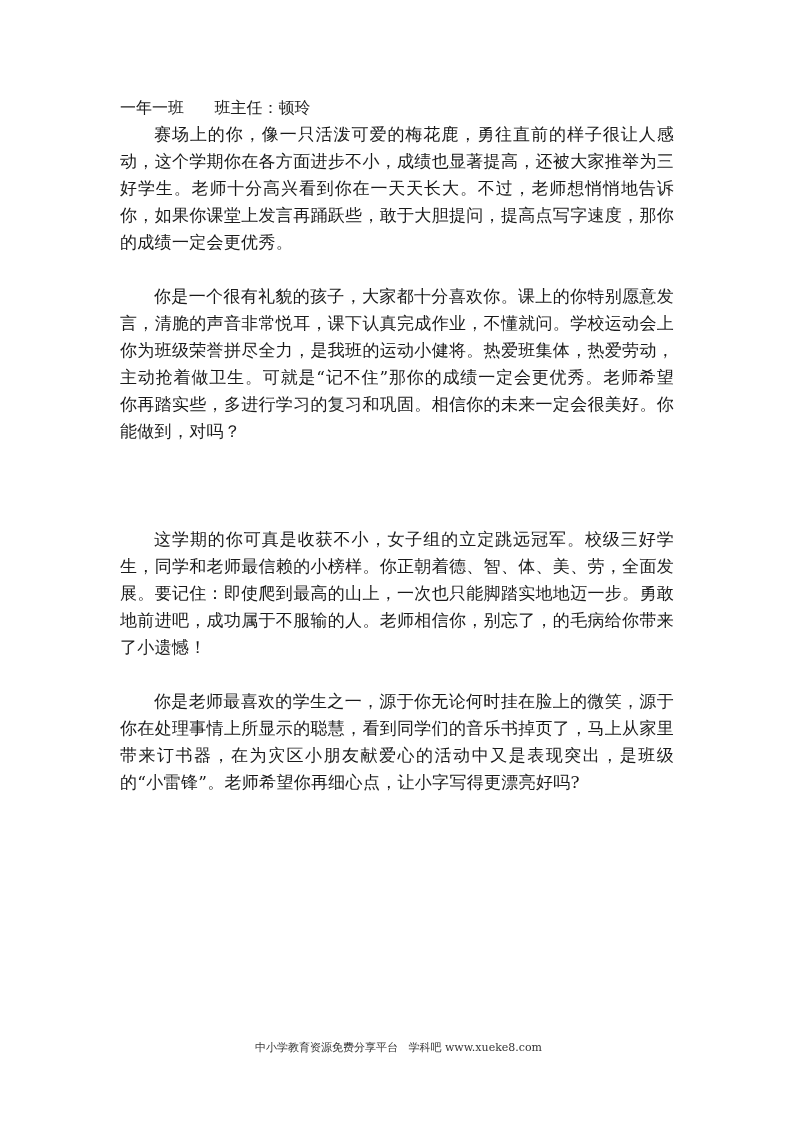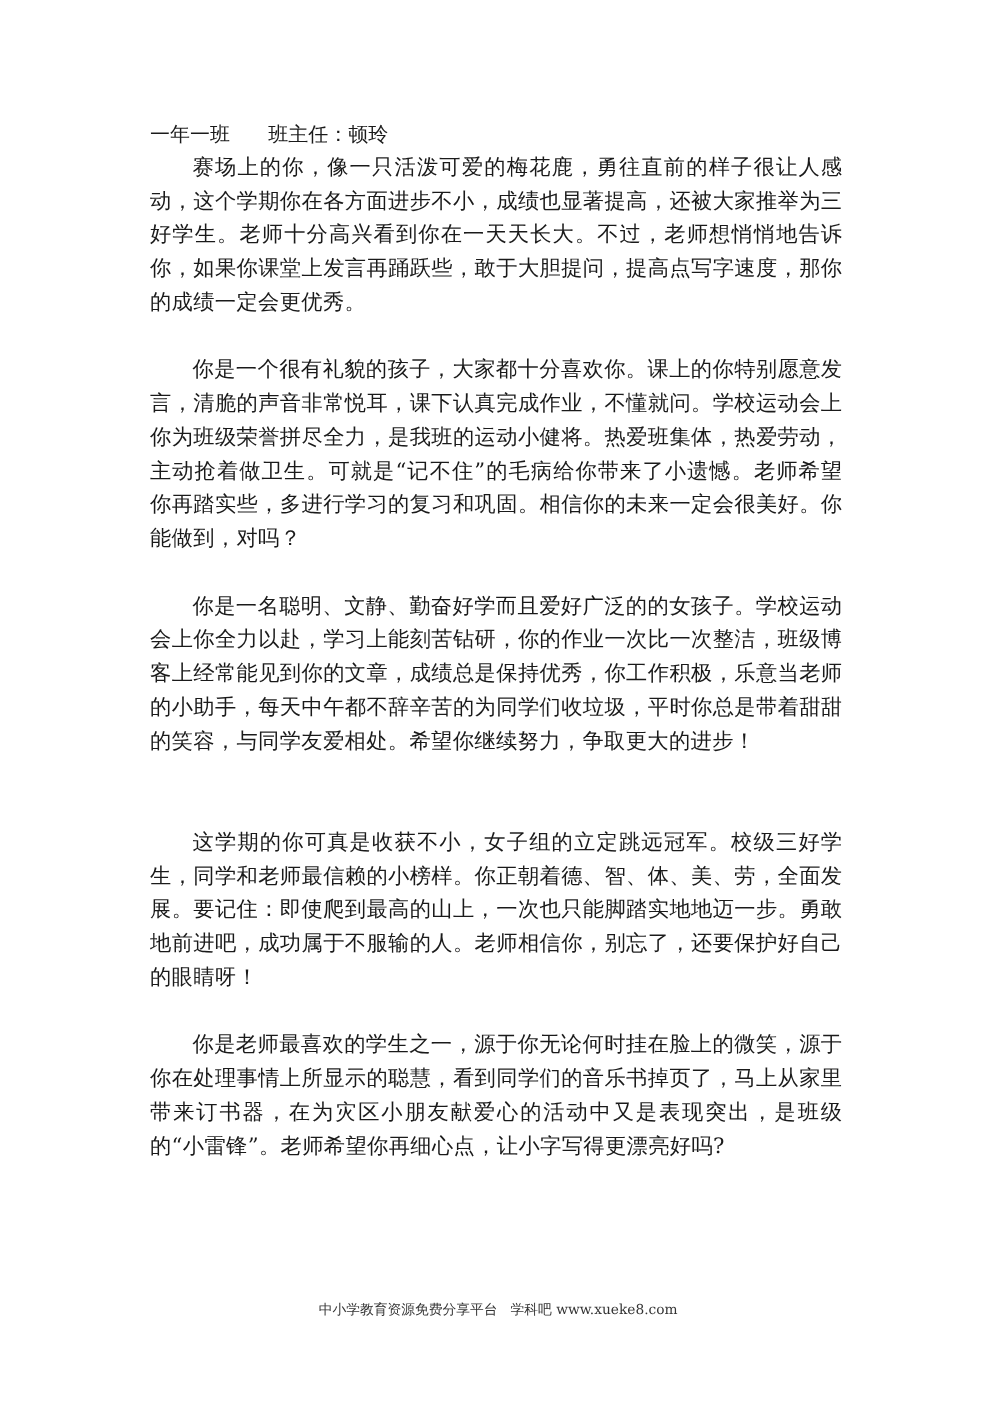--- a/index.html
+++ b/index.html
@@ -13,28 +13,27 @@
             font-size: 11px; color: #333; white-space: pre; }
 </style>
 </head>
 <body>
 
 <div class="page">
   <div>
     <div class="heading">一年一班      班主任：顿玲</div>
     <p class="para">赛场上的你，像一只活泼可爱的梅花鹿，勇往直前的样子很让人感动，这个学期你在各方面进步不小，成绩也显著提高，还被大家推举为三好学生。老师十分高兴看到你在一天天长大。不过，老师想悄悄地告诉你，如果你课堂上发言再踊跃些，敢于大胆提问，提高点写字速度，那你的成绩一定会更优秀。</p>
     <div class="gap"></div>
-    <p class="para">你是一个很有礼貌的孩子，大家都十分喜欢你。课上的你特别愿意发言，清脆的声音非常悦耳，课下认真完成作业，不懂就问。学校运动会上你为班级荣誉拼尽全力，是我班的运动小健将。热爱班集体，热爱劳动，主动抢着做卫生。可就是“记不住”的毛病给你带来了小遗憾。老师希望你再踏实些，多进行学习的复习和巩固。相信你的未来一定会很美好。你能做到，对吗？</p>
+    <p class="para">你是一个很有礼貌的孩子，大家都十分喜欢你。课上的你特别愿意发言，清脆的声音非常悦耳，课下认真完成作业，不懂就问。学校运动会上你为班级荣誉拼尽全力，是我班的运动小健将。热爱班集体，热爱劳动，主动抢着做卫生。可就是“记不住”那你的成绩一定会更优秀。老师希望你再踏实些，多进行学习的复习和巩固。相信你的未来一定会很美好。你能做到，对吗？</p>
     <div class="gap"></div>
   </div>
   <div>
-    <p class="para">你是一名聪明、文静、勤奋好学而且爱好广泛的的女孩子。学校运动会上你全力以赴，学习上能刻苦钻研，你的作业一次比一次整洁，班级博客上经常能见到你的文章，成绩总是保持优秀，你工作积极，乐意当老师的小助手，每天中午都不辞辛苦的为同学们收垃圾，平时你总是带着甜甜的笑容，与同学友爱相处。希望你继续努力，争取更大的进步！</p>
     <div class="gap"></div>
     <div class="gap"></div>
   </div>
   <div>
-    <p class="para">这学期的你可真是收获不小，女子组的立定跳远冠军。校级三好学生，同学和老师最信赖的小榜样。你正朝着德、智、体、美、劳，全面发展。要记住：即使爬到最高的山上，一次也只能脚踏实地地迈一步。勇敢地前进吧，成功属于不服输的人。老师相信你，别忘了，还要保护好自己的眼睛呀！</p>
+    <p class="para">这学期的你可真是收获不小，女子组的立定跳远冠军。校级三好学生，同学和老师最信赖的小榜样。你正朝着德、智、体、美、劳，全面发展。要记住：即使爬到最高的山上，一次也只能脚踏实地地迈一步。勇敢地前进吧，成功属于不服输的人。老师相信你，别忘了，的毛病给你带来了小遗憾！</p>
     <div class="gap"></div>
     <p class="para">你是老师最喜欢的学生之一，源于你无论何时挂在脸上的微笑，源于你在处理事情上所显示的聪慧，看到同学们的音乐书掉页了，马上从家里带来订书器，在为灾区小朋友献爱心的活动中又是表现突出，是班级的“小雷锋”。老师希望你再细心点，让小字写得更漂亮好吗?</p>
   </div>
 </div>
 
 <div class="footer">中小学教育资源免费分享平台   学科吧 www.xueke8.com</div>
 
 </body></html>

